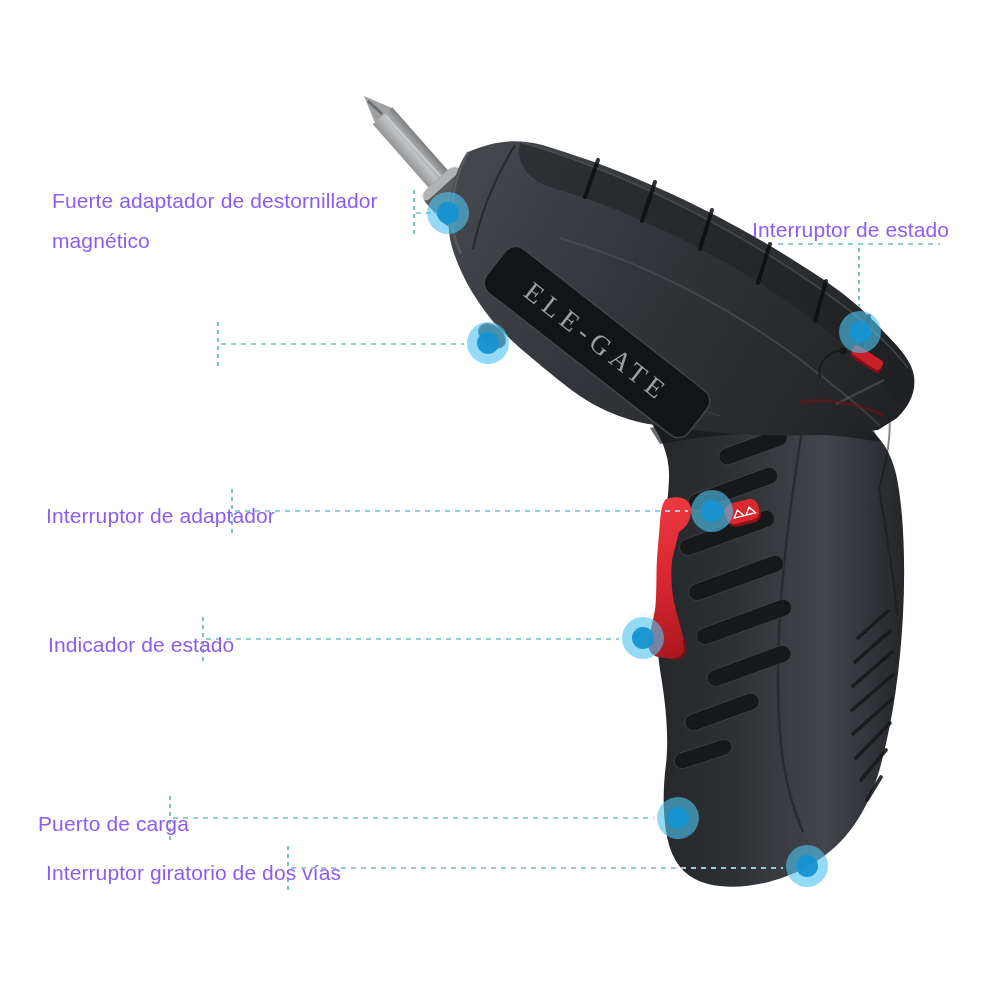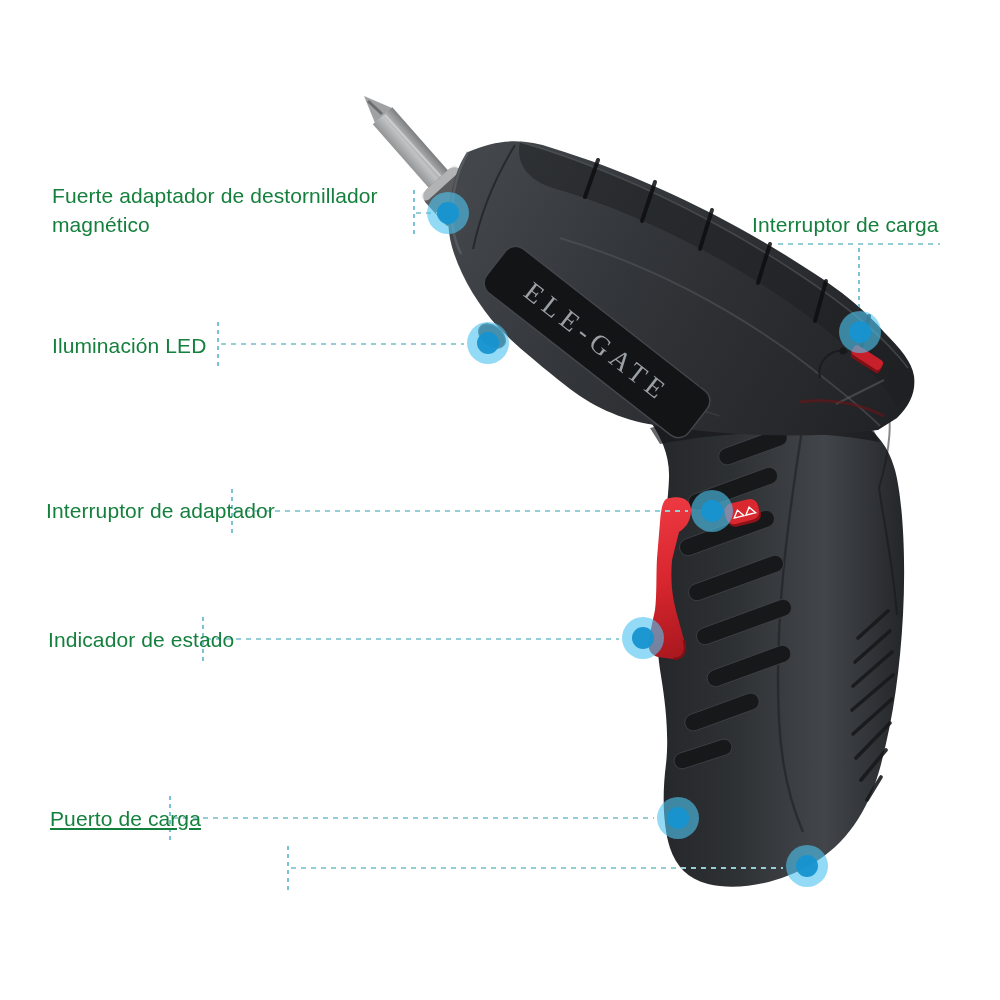--- a/index.html
+++ b/index.html
@@ -2,28 +2,28 @@
 <html><head>
 <meta charset="utf-8">
 <style>
   html,body{margin:0;padding:0;background:#ffffff;}
   #stage{
     position:relative;width:1000px;height:1000px;background:#ffffff;
     font-family:"Liberation Sans","DejaVu Sans",sans-serif;overflow:hidden;
   }
   #device-svg{position:absolute;left:0;top:0;width:1000px;height:1000px;}
   .label{
-    position:absolute;color:#15803d;font-size:21px;line-height:29px;
+    position:absolute;color:#8b5cf6;font-size:21px;line-height:40px;
     letter-spacing:.1px;white-space:normal;
   }
   .l-adapter{left:52px;top:181px;width:400px;}
   .l-led{left:52px;top:331px;white-space:nowrap;}
   .l-trigger{left:46px;top:496px;white-space:nowrap;}
   .l-indicator{left:48px;top:625px;white-space:nowrap;}
-  .l-port{left:50px;top:804px;white-space:nowrap;text-decoration:underline;}
+  .l-port{left:38px;top:804px;white-space:nowrap;}
   .l-twoway{left:46px;top:853px;white-space:nowrap;}
   .l-status{left:752px;top:210px;white-space:nowrap;}
   .leader{stroke:#96ced8;stroke-width:2;stroke-dasharray:5 5;fill:none;}
   .leader-v{stroke:#7cc3d2;stroke-width:2;stroke-dasharray:4 4;fill:none;}
   .dot-outer{fill:#4fc4ef;opacity:.62;}
   .dot-inner{fill:#1693d0;opacity:.95;}
 </style>
 </head>
 <body>
 
@@ -272,19 +272,19 @@
       <line class="leader" x1="778" y1="244" x2="940" y2="244"></line>
       <line class="leader-v" x1="859" y1="248" x2="859" y2="307"></line>
       <g>
         <circle class="dot-outer" cx="860" cy="332" r="21"></circle>
           <circle class="dot-inner" cx="860" cy="332" r="11"></circle>
       </g>
     </g>
   </svg>
 
   <div class="label l-adapter">Fuerte adaptador de destornillador magnético</div>
-  <div class="label l-led">Iluminación LED</div>
   <div class="label l-trigger">Interruptor de adaptador</div>
   <div class="label l-indicator">Indicador de estado</div>
   <div class="label l-port">Puerto de carga</div>
-  <div class="label l-status">Interruptor de carga</div>
+  <div class="label l-twoway">Interruptor giratorio de dos vías</div>
+  <div class="label l-status">Interruptor de estado</div>
 
 </div>
 
 </body></html>

